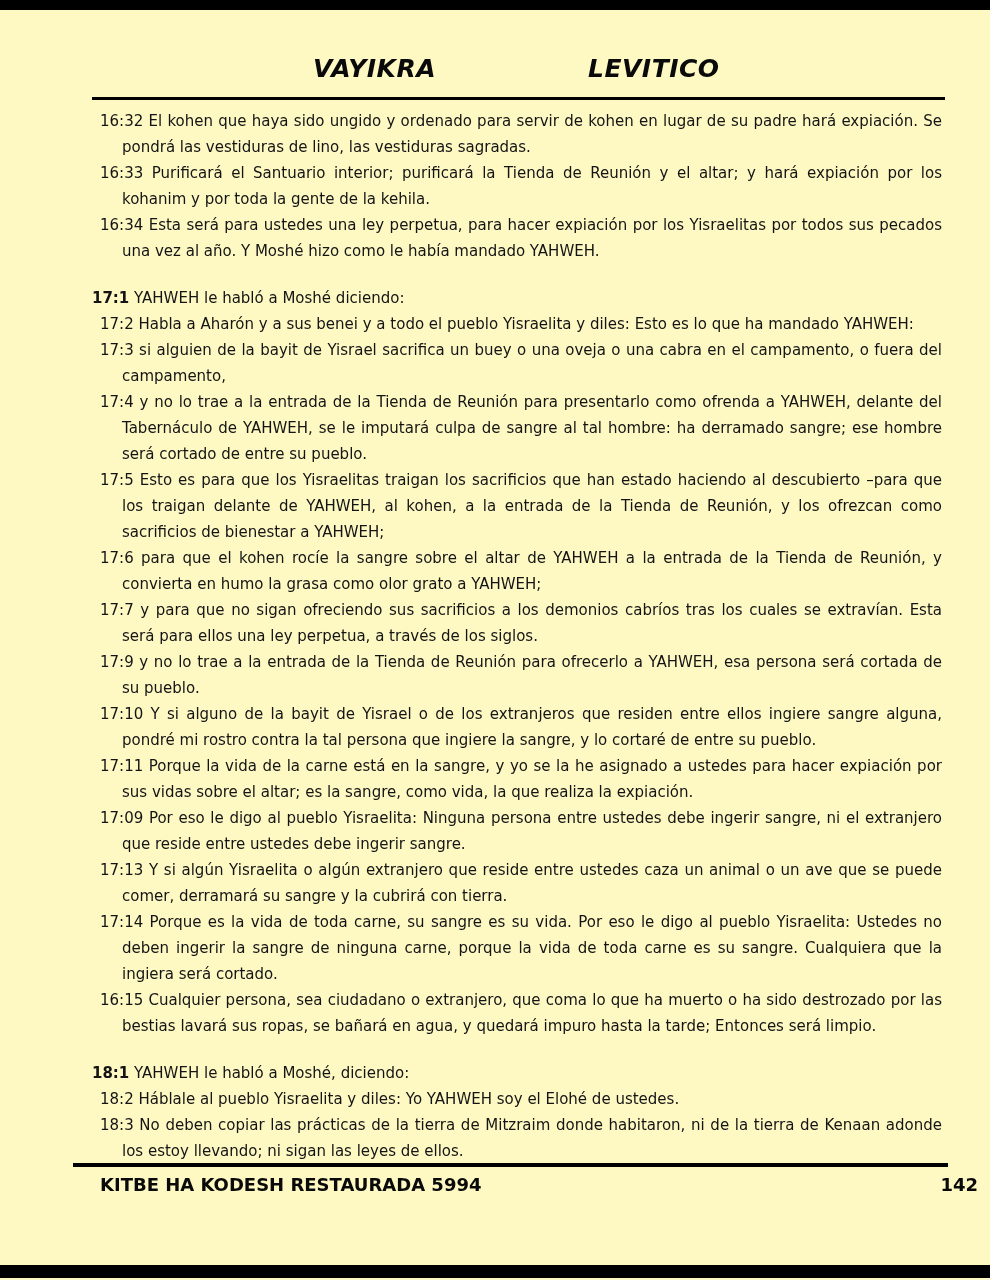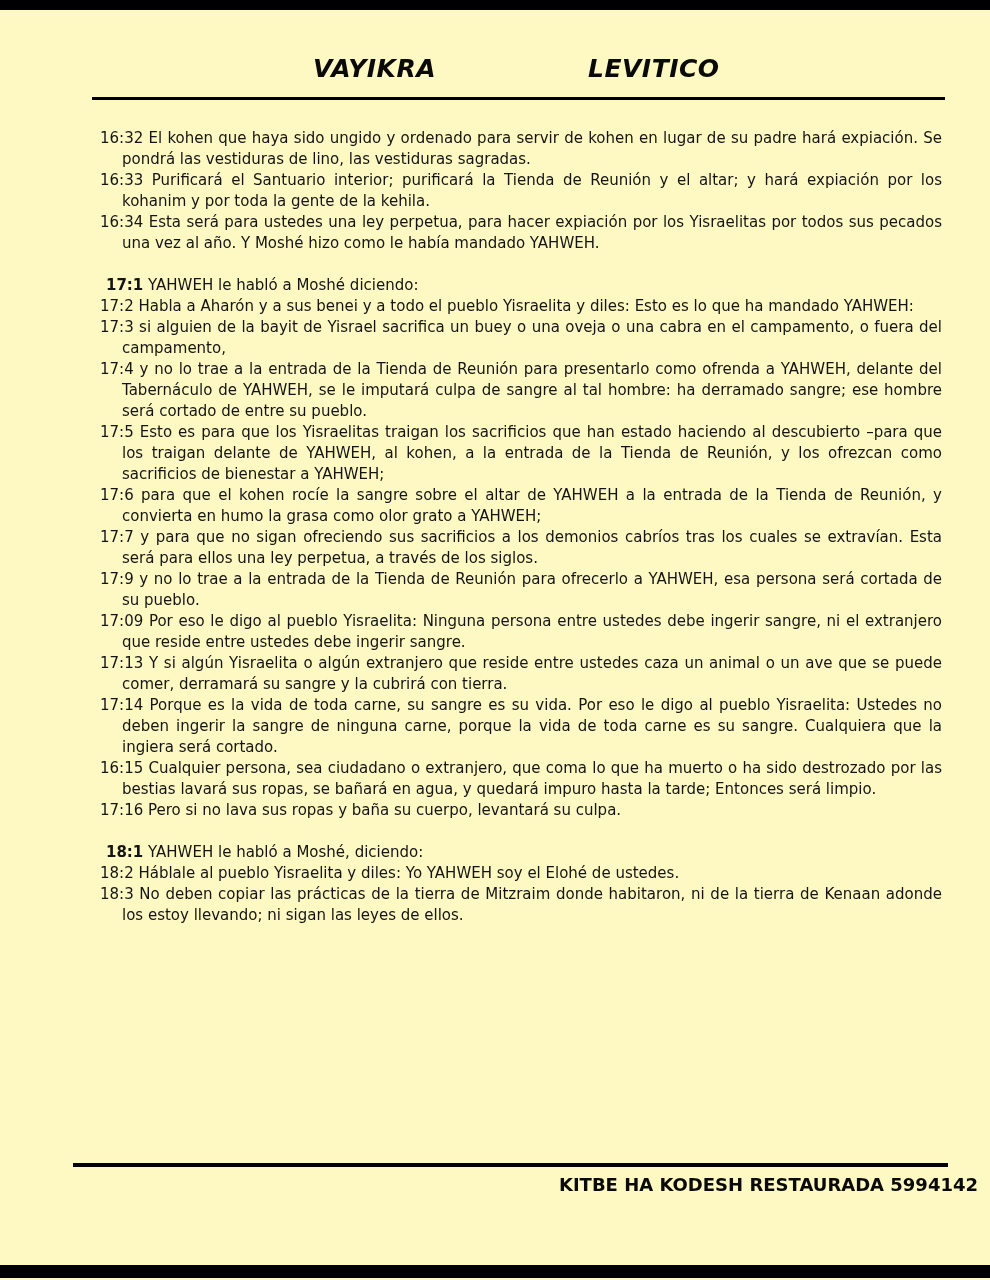--- a/index.html
+++ b/index.html
@@ -32,41 +32,41 @@
     color: #0a0a0a;
   }
   .title-left  { left: 313px; }
   .title-right { left: 588px; text-align: center; }
   .header-rule {
     position: absolute; top: 97px; left: 92px;
     width: 853px; height: 3px; background: #000;
   }
   .verses {
     position: absolute;
-    top: 128px;
+    top: 108px;
     left: 92px;
     width: 850px;
     font-size: 15px;
-    line-height: 21px;
+    line-height: 26px;
   }
   .verse {
     margin: 0 0 0 8px;
     padding-left: 22px;
     text-indent: -22px;
     text-align: justify;
   }
-  .verse.chapter-start { margin-left: 14px; margin-top: 21px; }
+  .verse.chapter-start { margin-left: 0; margin-top: 21px; }
   .verse.chapter-start .verse-num { font-weight: bold; }
   .footer-rule {
     position: absolute; top: 1163px; left: 73px;
     width: 875px; height: 4px; background: #000;
   }
   .footer {
     position: absolute; top: 1174px; left: 100px; right: 58px;
-    display: flex; justify-content: flex-end;
+    display: flex; justify-content: space-between;
     font-weight: bold; font-size: 18px; color: #0a0a0a;
   }
 </style>
 </head>
 <body>
 
 <div class="page">
   <div class="top-bar"></div>
 
   <div class="header">
@@ -81,25 +81,26 @@
       <p class="verse"><span class="verse-num">16:33</span><span class="verse-text"> Purificará el Santuario interior; purificará la Tienda de Reunión y el altar; y hará expiación por los kohanim y por toda la gente de la kehila.</span></p>
       <p class="verse"><span class="verse-num">16:34</span><span class="verse-text"> Esta será para ustedes una ley perpetua, para hacer expiación por los Yisraelitas por todos sus pecados una vez al año. Y Moshé hizo como le había mandado YAHWEH.</span></p>
       <p class="verse chapter-start"><span class="verse-num">17:1</span><span class="verse-text"> YAHWEH le habló a Moshé diciendo:</span></p>
       <p class="verse"><span class="verse-num">17:2</span><span class="verse-text"> Habla a Aharón y a sus benei y a todo el pueblo Yisraelita y diles: Esto es lo que ha mandado YAHWEH:</span></p>
       <p class="verse"><span class="verse-num">17:3</span><span class="verse-text"> si alguien de la bayit de Yisrael sacrifica un buey o una oveja o una cabra en el campamento, o fuera del campamento,</span></p>
       <p class="verse"><span class="verse-num">17:4</span><span class="verse-text"> y no lo trae a la entrada de la Tienda de Reunión para presentarlo como ofrenda a YAHWEH, delante del Tabernáculo de YAHWEH, se le imputará culpa de sangre al tal hombre: ha derramado sangre; ese hombre será cortado de entre su pueblo.</span></p>
       <p class="verse"><span class="verse-num">17:5</span><span class="verse-text"> Esto es para que los Yisraelitas traigan los sacrificios que han estado haciendo al descubierto –para que los traigan delante de YAHWEH, al kohen, a la entrada de la Tienda de Reunión, y los ofrezcan como sacrificios de bienestar a YAHWEH;</span></p>
       <p class="verse"><span class="verse-num">17:6</span><span class="verse-text"> para que el kohen rocíe la sangre sobre el altar de YAHWEH a la entrada de la Tienda de Reunión, y convierta en humo la grasa como olor grato a YAHWEH;</span></p>
       <p class="verse"><span class="verse-num">17:7</span><span class="verse-text"> y para que no sigan ofreciendo sus sacrificios a los demonios cabríos tras los cuales se extravían. Esta será para ellos una ley perpetua, a través de los siglos.</span></p>
       <p class="verse"><span class="verse-num">17:9</span><span class="verse-text"> y no lo trae a la entrada de la Tienda de Reunión para ofrecerlo a YAHWEH, esa persona será cortada de su pueblo.</span></p>
+      <p class="verse"><span class="verse-num">17:10</span><span class="verse-text"> Y si alguno de la bayit de Yisrael o de los extranjeros que residen entre ellos ingiere sangre alguna, pondré mi rostro contra la tal persona que ingiere la sangre, y lo cortaré de entre su pueblo.</span></p>
+      <p class="verse"><span class="verse-num">17:11</span><span class="verse-text"> Porque la vida de la carne está en la sangre, y yo se la he asignado a ustedes para hacer expiación por sus vidas sobre el altar; es la sangre, como vida, la que realiza la expiación.</span></p>
       <p class="verse"><span class="verse-num">17:09</span><span class="verse-text"> Por eso le digo al pueblo Yisraelita: Ninguna persona entre ustedes debe ingerir sangre, ni el extranjero que reside entre ustedes debe ingerir sangre.</span></p>
       <p class="verse"><span class="verse-num">17:13</span><span class="verse-text"> Y si algún Yisraelita o algún extranjero que reside entre ustedes caza un animal o un ave que se puede comer, derramará su sangre y la cubrirá con tierra.</span></p>
       <p class="verse"><span class="verse-num">17:14</span><span class="verse-text"> Porque es la vida de toda carne, su sangre es su vida. Por eso le digo al pueblo Yisraelita: Ustedes no deben ingerir la sangre de ninguna carne, porque la vida de toda carne es su sangre. Cualquiera que la ingiera será cortado.</span></p>
       <p class="verse"><span class="verse-num">16:15</span><span class="verse-text"> Cualquier persona, sea ciudadano o extranjero, que coma lo que ha muerto o ha sido destrozado por las bestias lavará sus ropas, se bañará en agua, y quedará impuro hasta la tarde; Entonces será limpio.</span></p>
-      <p class="verse"><span class="verse-num">17:16</span><span class="verse-text"> Pero si no lava sus ropas y baña su cuerpo, levantará su culpa.</span></p>
       <p class="verse chapter-start"><span class="verse-num">18:1</span><span class="verse-text"> YAHWEH le habló a Moshé, diciendo:</span></p>
       <p class="verse"><span class="verse-num">18:2</span><span class="verse-text"> Háblale al pueblo Yisraelita y diles: Yo YAHWEH soy el Elohé de ustedes.</span></p>
       <p class="verse"><span class="verse-num">18:3</span><span class="verse-text"> No deben copiar las prácticas de la tierra de Mitzraim donde habitaron, ni de la tierra de Kenaan adonde los estoy llevando; ni sigan las leyes de ellos.</span></p>
     </div>
 
   <div class="footer-rule"></div>
 
   <div class="footer">
     <span>KITBE HA KODESH RESTAURADA  5994</span>
     <span>142</span>

